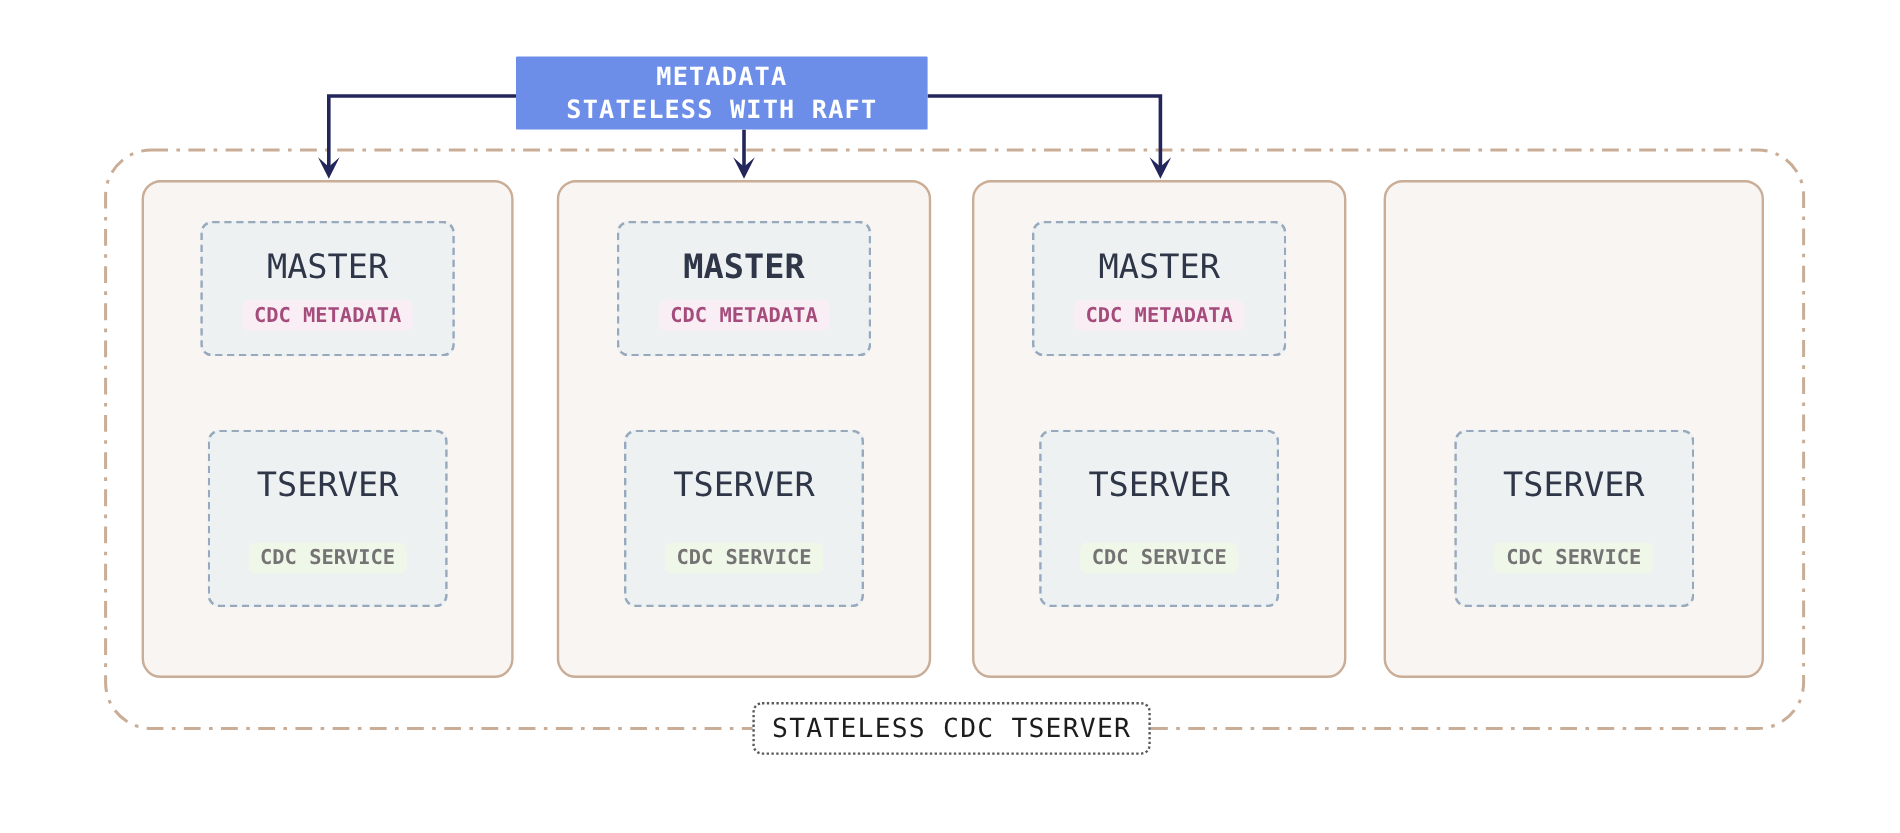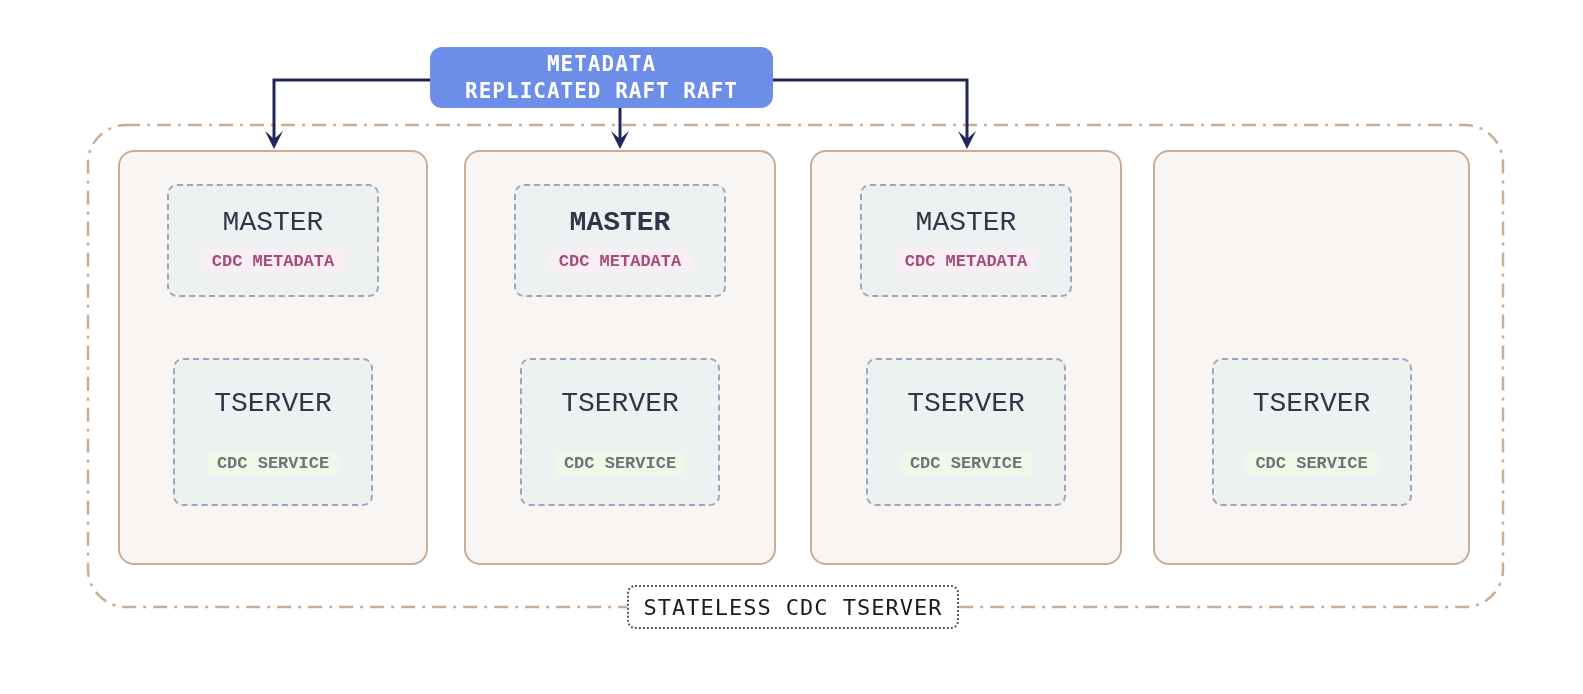--- a/index.html
+++ b/index.html
@@ -24,21 +24,21 @@
     pointer-events: none;
   }
   
   .raft-box {
     position: absolute;
     left: 430px;
     top: 47px;
     width: 343px;
     height: 61px;
     background: #6c8ee9;
-    border-radius: 12px;
+    border-radius: 1px;
     display: flex;
     flex-direction: column;
     align-items: center;
     justify-content: center;
     color: #ffffff;
     font-weight: bold;
     font-size: 21px;
     line-height: 27px;
     letter-spacing: 1px;
     z-index: 3;
@@ -64,21 +64,20 @@
     left: 50%;
     transform: translateX(-50%);
     background: #eef1f2;
     border: 2px dashed #97a9bd;
     border-radius: 10px;
     display: flex;
     flex-direction: column;
     align-items: center;
     justify-content: center;
     box-sizing: border-box;
-    font-family: Liberation Mono, monospace;
   }
   .master-box {
     top: 32px;
     width: 212px;
     height: 113px;
     gap: 11px;
   }
   .tserver-box {
     top: 206px;
     width: 200px;
@@ -142,21 +141,21 @@
 
     <path d="M 620 108 V 144" fill="none" stroke="#23265a" stroke-width="3"></path>
     <polygon points="611,131 620,149 629,131 620,139" fill="#23265a"></polygon>
 
     <path d="M 773 80 H 967 V 144" fill="none" stroke="#23265a" stroke-width="3"></path>
     <polygon points="958,131 967,149 976,131 967,139" fill="#23265a"></polygon>
   </svg>
 
   <div class="raft-box">
     <span>METADATA</span>
-    <span>REPLICATED RAFT RAFT</span>
+    <span>STATELESS WITH RAFT</span>
   </div>
 
   <div class="node node-1">
     <div class="inner-box master-box">
       <div class="inner-title">MASTER</div>
       <div class="pill pill-metadata">CDC METADATA</div>
     </div>
     <div class="inner-box tserver-box">
       <div class="inner-title">TSERVER</div>
       <div class="pill pill-service">CDC SERVICE</div>

